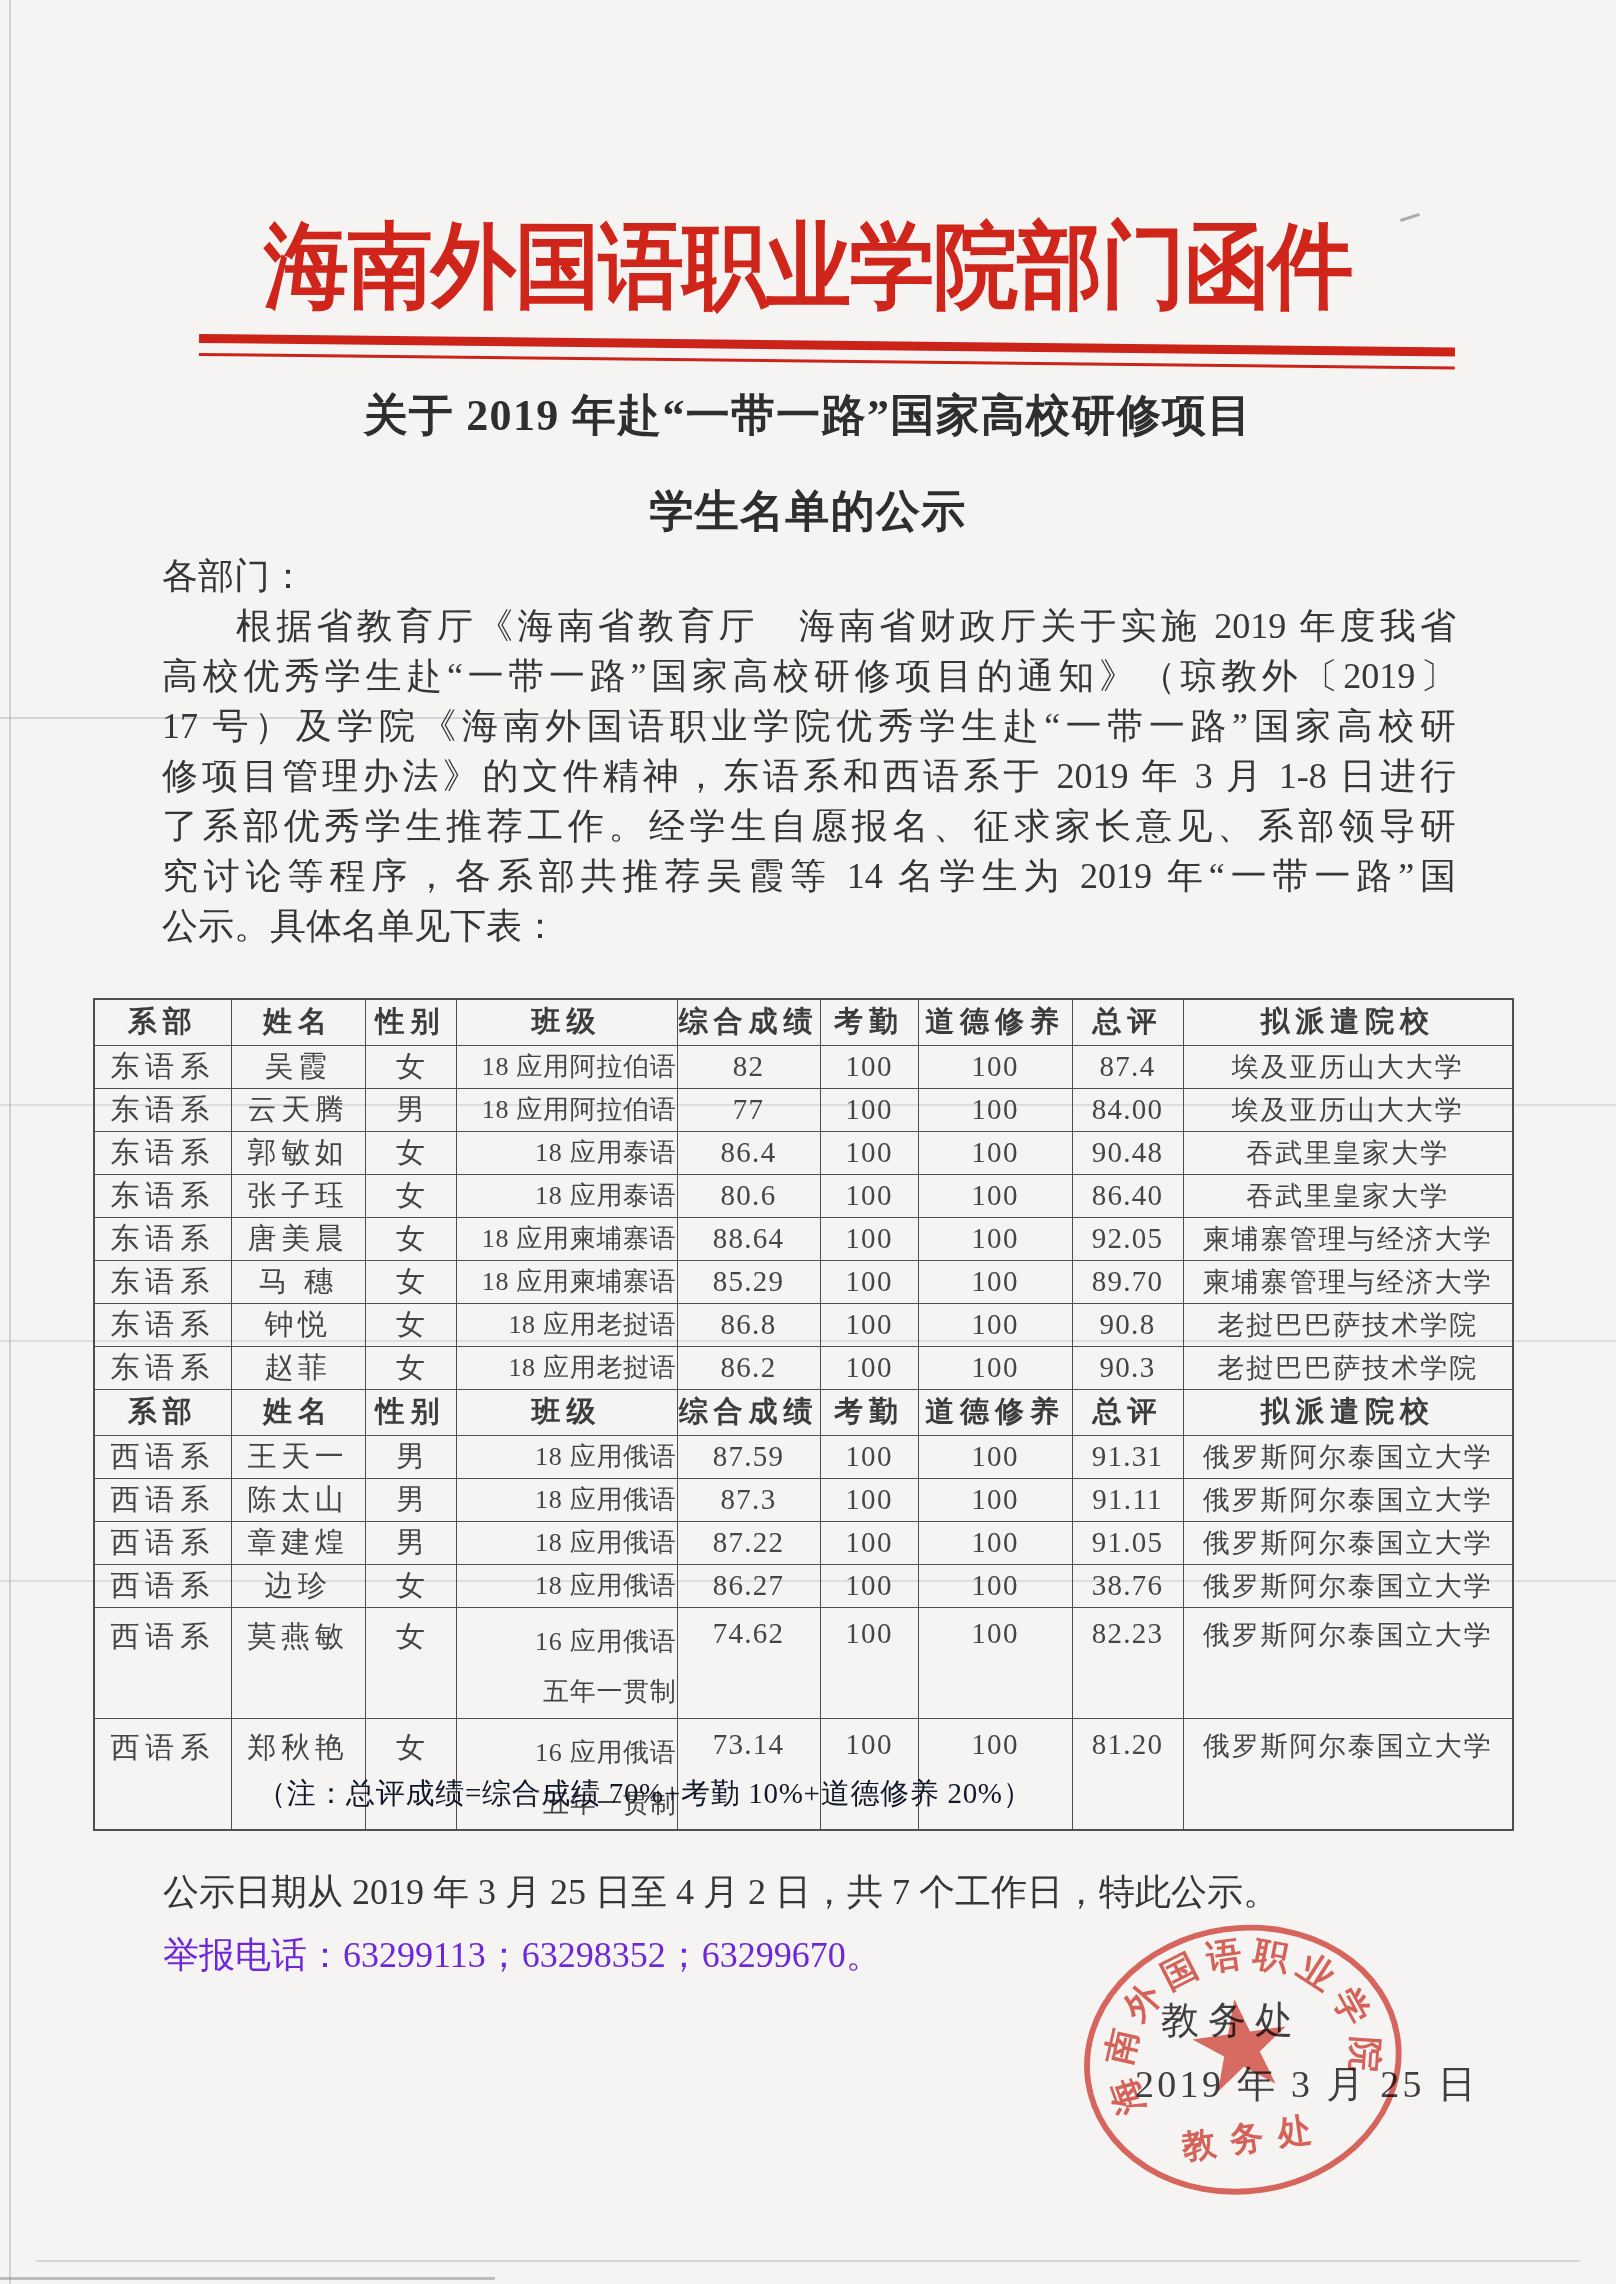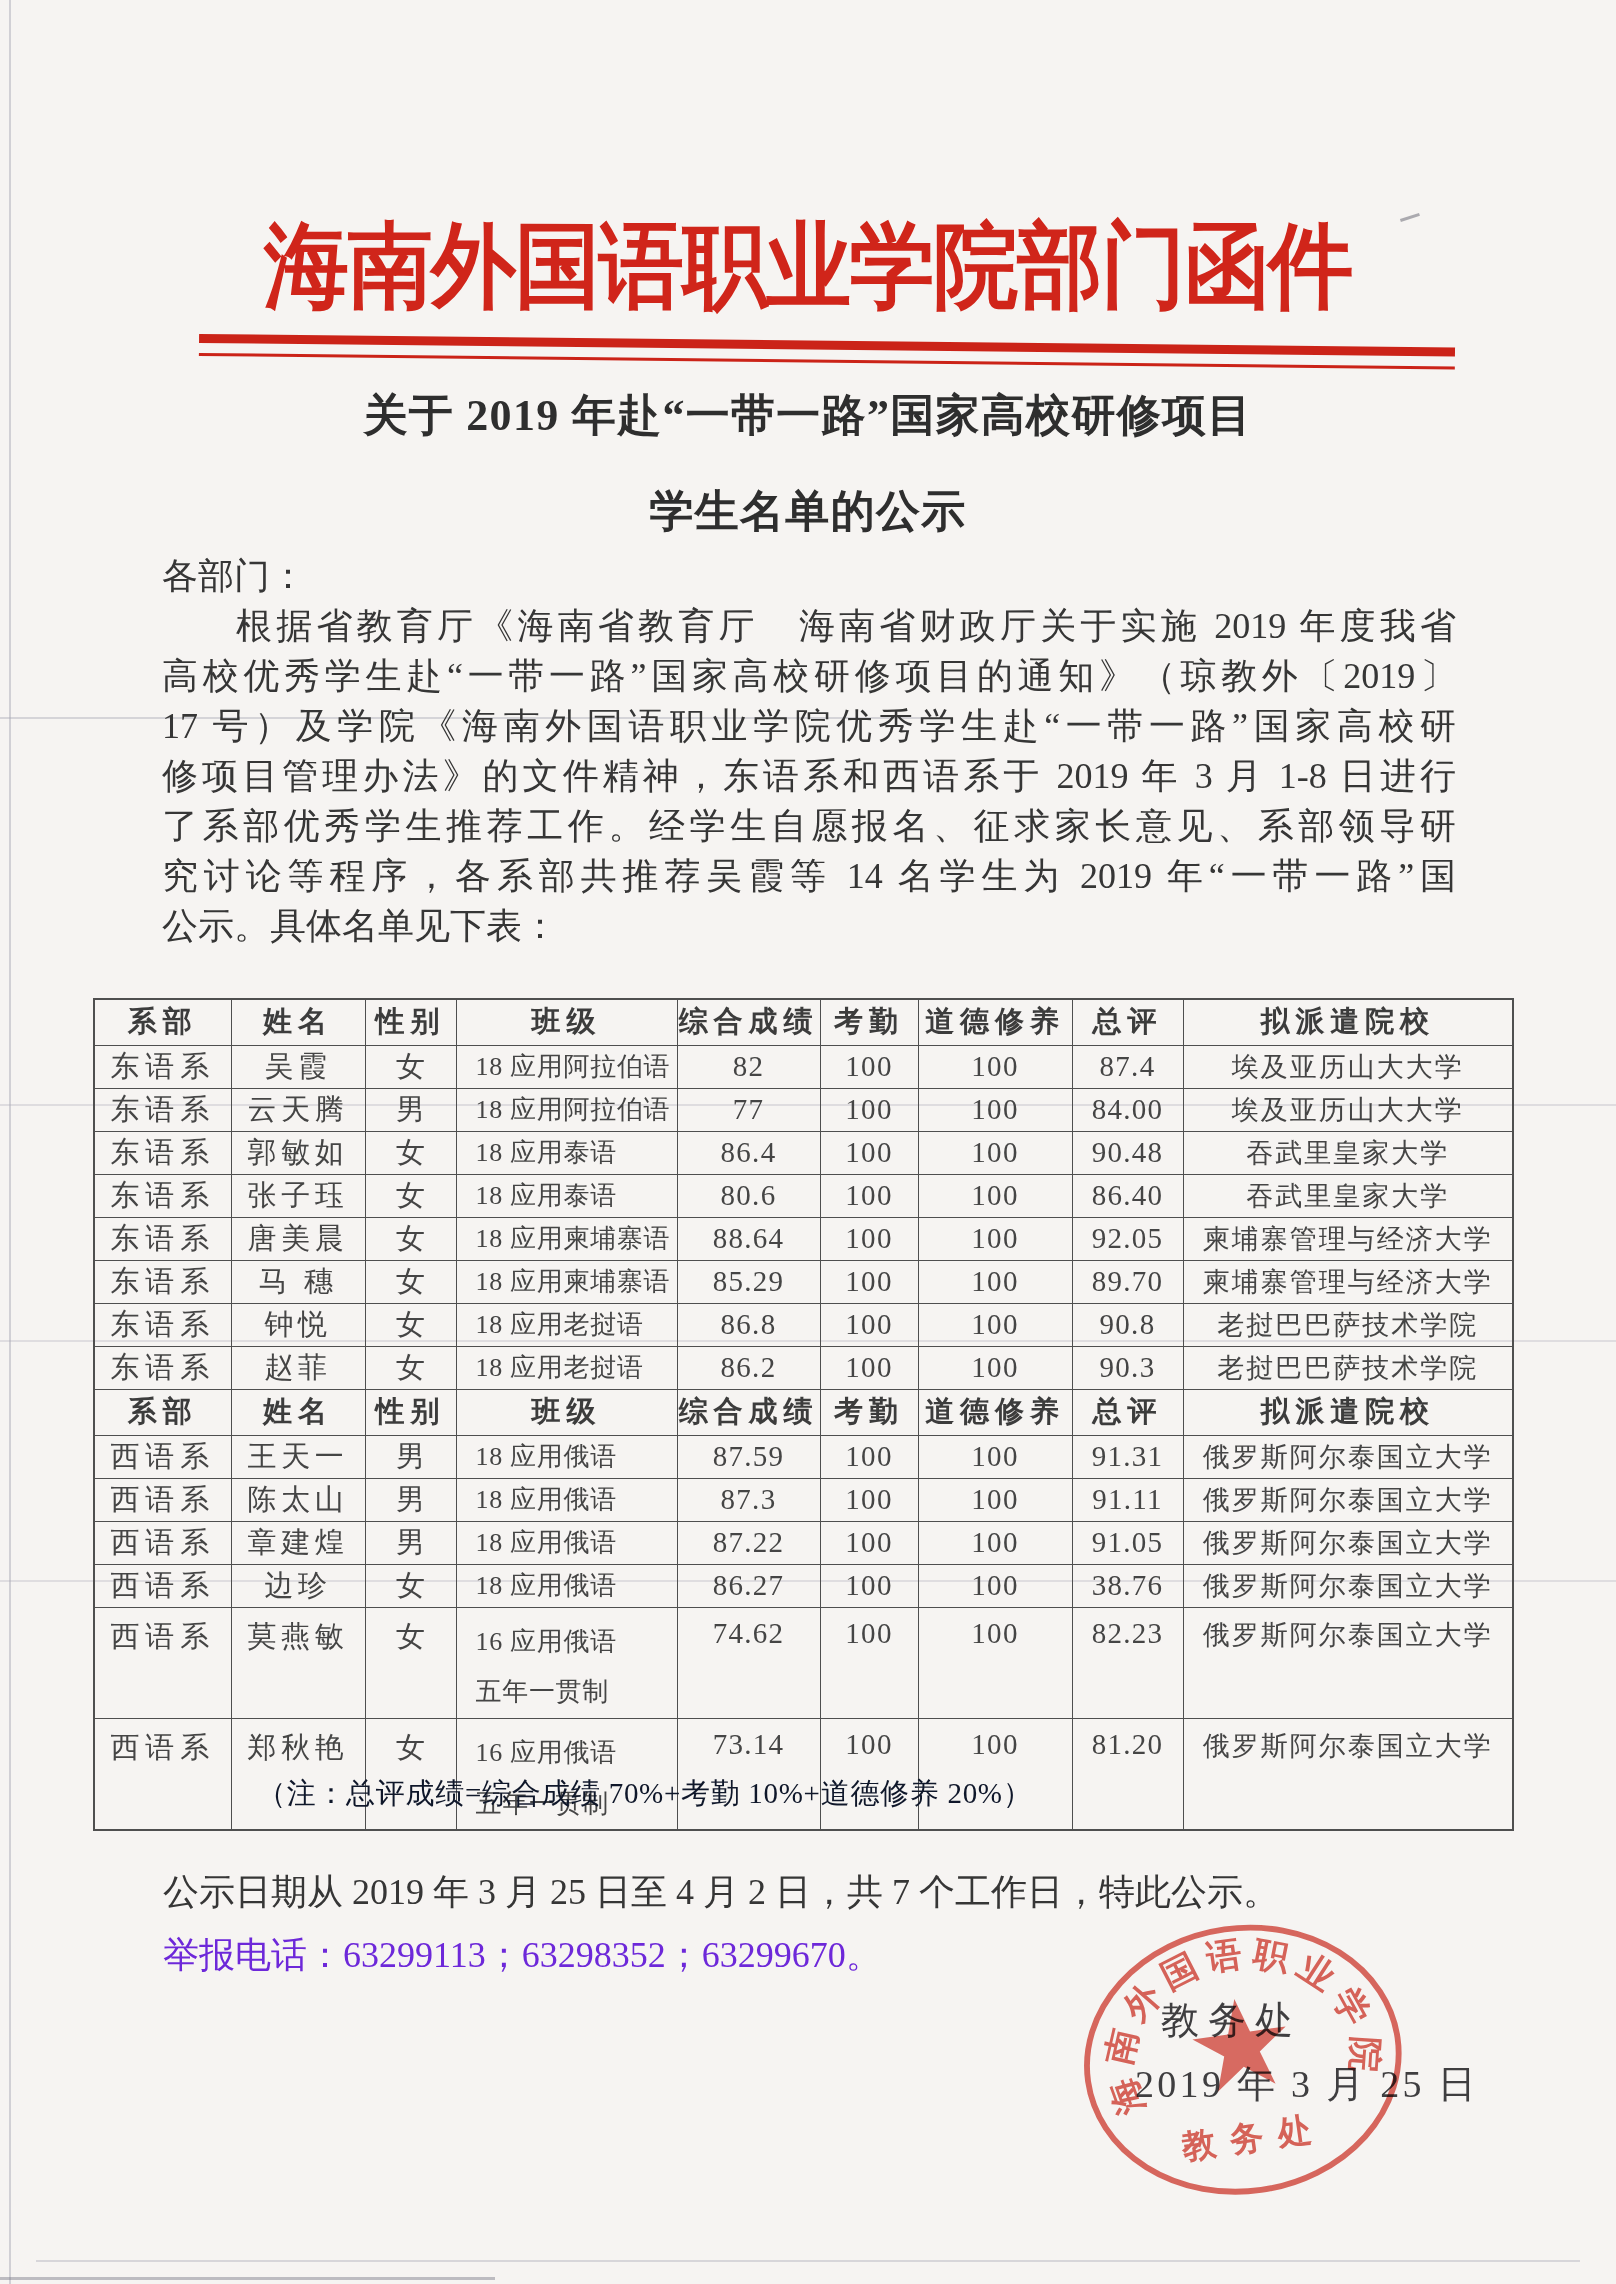--- a/index.html
+++ b/index.html
@@ -46,21 +46,21 @@
                padding:0;overflow:hidden;}
   .students{border:2px solid #4f4f4f;}
   .students tr{height:43px;}
   .students tr:nth-child(1),.students tr:nth-child(10){height:46px;}
   .students tr:nth-child(15){height:85px;}
   .students tr:nth-child(16){height:94px;}
   .students tr:nth-child(15) td,.students tr:nth-child(16) td{vertical-align:top;padding-top:9px;}
   .students tr:nth-child(15) td.c3,.students tr:nth-child(16) td.c3{line-height:1.95;}
   .students td.c0{letter-spacing:5.9px;}
   .students td.c1{letter-spacing:4.6px;}
-  .students td.c3{text-align:left;padding-left:19px;font-size:26px;letter-spacing:0.7px;white-space:pre-line;}
+  .students td.c3{text-align:right;padding-left:19px;font-size:26px;letter-spacing:0.7px;white-space:pre-line;}
   .students td.c4,.students td.c5,.students td.c6,.students td.c7{letter-spacing:1.3px;}
   .students td.c8{font-size:27px;letter-spacing:2px;}
   .students tr.hdr td{font-weight:bold;letter-spacing:5.9px;color:#3c3c3c;font-size:29px;}
   .students tr.hdr td.c3{text-align:center;padding-left:0;white-space:normal;margin-left:8px;}
   
   .note{position:absolute;left:257px;top:1774px;font-size:29px;color:#0f172a;letter-spacing:0.7px;white-space:nowrap;}
   .publine{position:absolute;left:163px;top:1868px;font-size:36px;color:#363636;white-space:nowrap;}
   .hotline{position:absolute;left:163px;top:1931px;font-size:36px;color:#6d28d9;white-space:nowrap;}
   .signoff-dept{position:absolute;left:1161px;top:1995px;font-size:38px;color:#3f3e40;letter-spacing:9px;z-index:2;white-space:nowrap;}
   .signoff-date{position:absolute;left:1135px;top:2059px;font-size:38px;color:#3f3e40;letter-spacing:3.3px;z-index:2;white-space:nowrap;}

